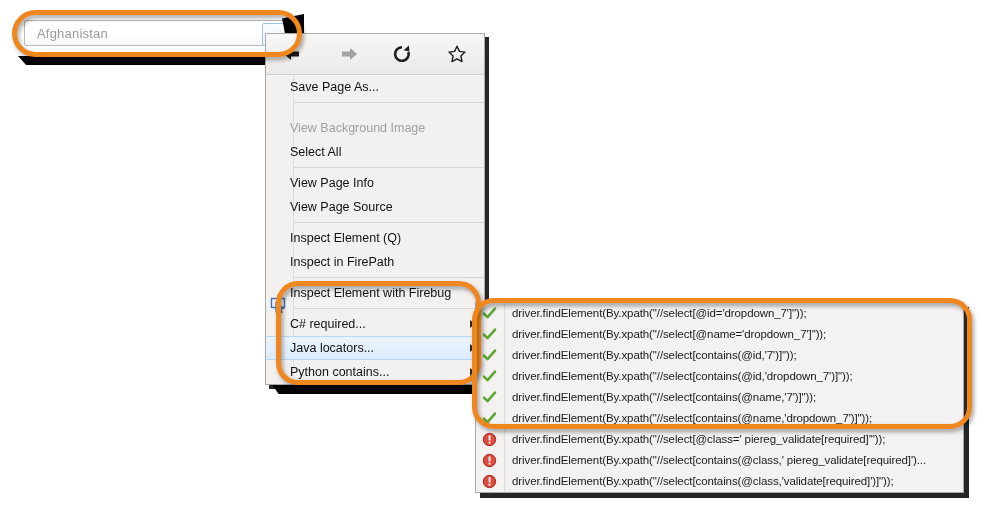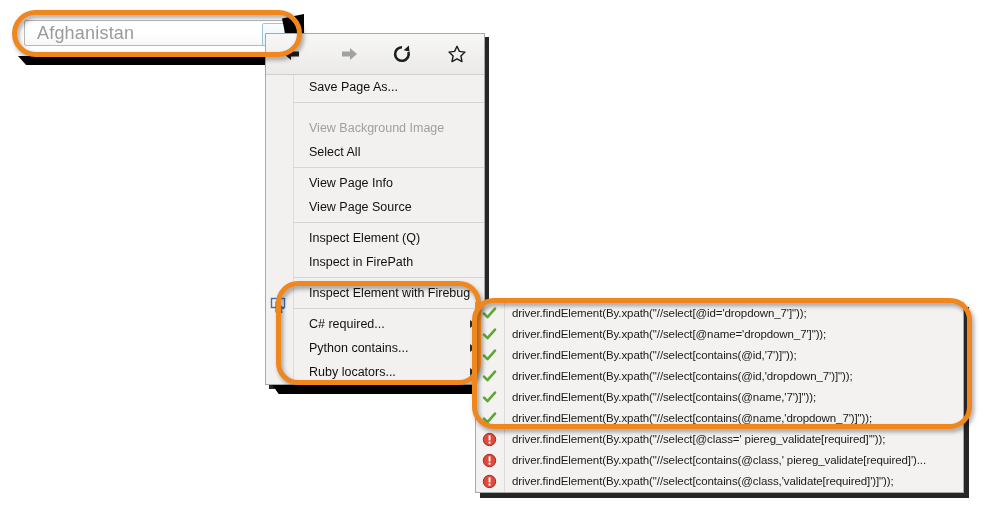--- a/index.html
+++ b/index.html
@@ -41,21 +41,21 @@
     box-sizing: border-box;
     border: 1px solid #b9b9b9;
     border-radius: 2px;
     background: linear-gradient(to bottom,#ffffff 0%, #ffffff 55%, #f6f6f6 100%);
     display: flex;
     align-items: center;
   }
   #country-select-value {
     padding-left: 12px;
     color: #9a9a9a;
-    font-size: 18px;
+    font-size: 13px;
     font-family: "Liberation Sans", sans-serif;
     letter-spacing: .2px;
   }
   #country-select-arrow {
     position: absolute;
     right: 2px;
     top: 2px;
     width: 21px;
     height: 21px;
     background: linear-gradient(to bottom,#fafdff 0%, #e8f2f9 100%);
@@ -133,21 +133,21 @@
     left: 4px;
     top: 222px;
     width: 20px;
     height: 18px;
   }
 
   .cm-item {
     position: relative;
     height: 24px;
     line-height: 24px;
-    padding-left: 43px;
+    padding-left: 24px;
     padding-right: 8px;
     white-space: nowrap;
     color: #111;
     display: flex;
     align-items: center;
   }
   .cm-item.disabled { color: #a0a0a0; margin-top: 13px; }
   .cm-item.selected {
     background: linear-gradient(to bottom,#eaf4fd 0%, #dcebfb 100%);
     border-top: 1px solid #b9d8f3;
@@ -298,26 +298,26 @@
 
     <div class="cm-item">
       <span class="cm-label">Inspect Element with Firebug</span>
     </div>
     <div class="cm-sep"></div>
 
     <div class="cm-item">
       <span class="cm-label">C# required...</span>
       <span class="cm-arrow"></span>
     </div>
+    <div class="cm-item selected">
+      <span class="cm-label">Java locators...</span>
+      <span class="cm-arrow"></span>
+    </div>
     <div class="cm-item">
       <span class="cm-label">Python contains...</span>
-      <span class="cm-arrow"></span>
-    </div>
-    <div class="cm-item">
-      <span class="cm-label">Ruby locators...</span>
       <span class="cm-arrow"></span>
     </div>
   </div>
 </div>
 
 <div id="xpath-submenu">
   <div id="xp-gutter"></div>
 
   <div class="xp-row">
     <span class="xp-icon">

